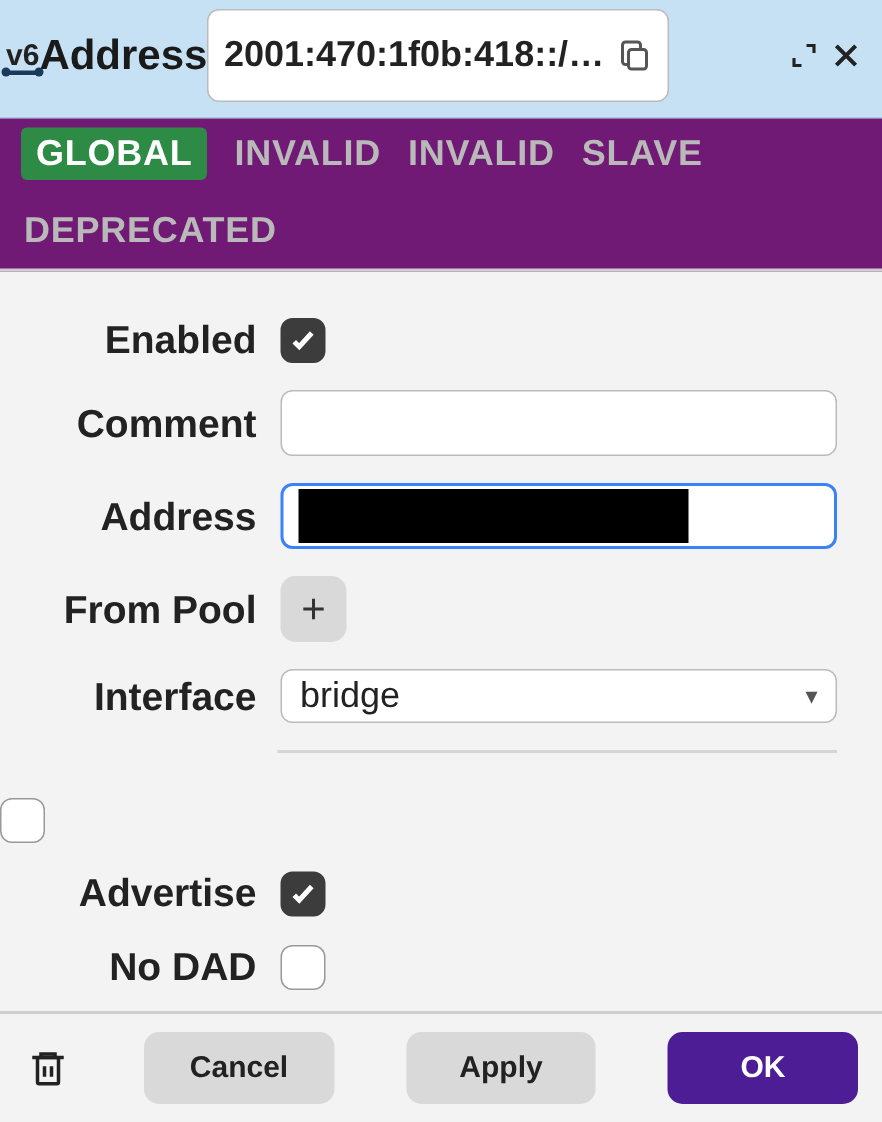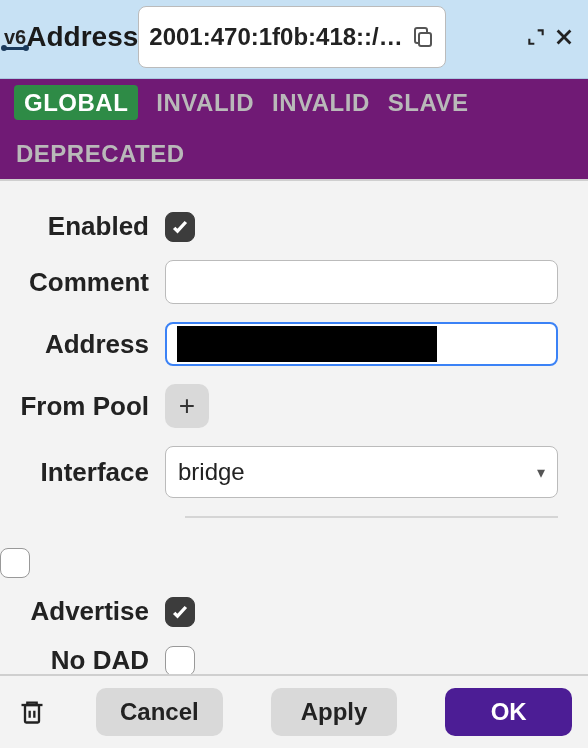--- a/index.html
+++ b/index.html
@@ -101,21 +101,21 @@
     font-size: 26px;
     font-weight: 700;
     color: #222;
   }
   .row {
     display: flex;
     align-items: center;
     margin-bottom: 18px;
   }
   .row .label {
-    width: 165px;
+    width: 187px;
     text-align: right;
     padding-right: 16px;
     white-space: nowrap;
   }
   .row .control {
     flex: 1;
     display: flex;
     align-items: center;
   }
 
@@ -173,21 +173,21 @@
     background: #d9d9d9;
     display: flex; align-items: center; justify-content: center;
     font-size: 28px;
     color: #333;
     font-weight: 400;
   }
 
   
   .select {
     width: 100%;
-    height: 52px;
+    height: 36px;
     border: 1px solid #bbb;
     border-radius: 8px;
     background: #fff;
     font-size: 24px;
     padding: 0 12px;
     display: flex;
     align-items: center;
     justify-content: space-between;
     font-weight: 500;
     color: #222;
@@ -208,21 +208,21 @@
   .trash {
     width: 32px; height: 32px;
     display:flex; align-items:center; justify-content:center;
     color:#222;
   }
   .btn {
     flex: 1;
     height: 48px;
     border-radius: 10px;
     display: flex; align-items: center; justify-content: center;
-    font-size: 24px;
+    font-size: 20px;
     font-weight: 700;
     margin-left: 32px;
   }
   .btn.gray { background: #d9d9d9; color: #222; }
   .btn.primary { background: #4c1d95; color: #fff; }
 </style>
 </head>
 <body>
 
 <div class="titlebar">

